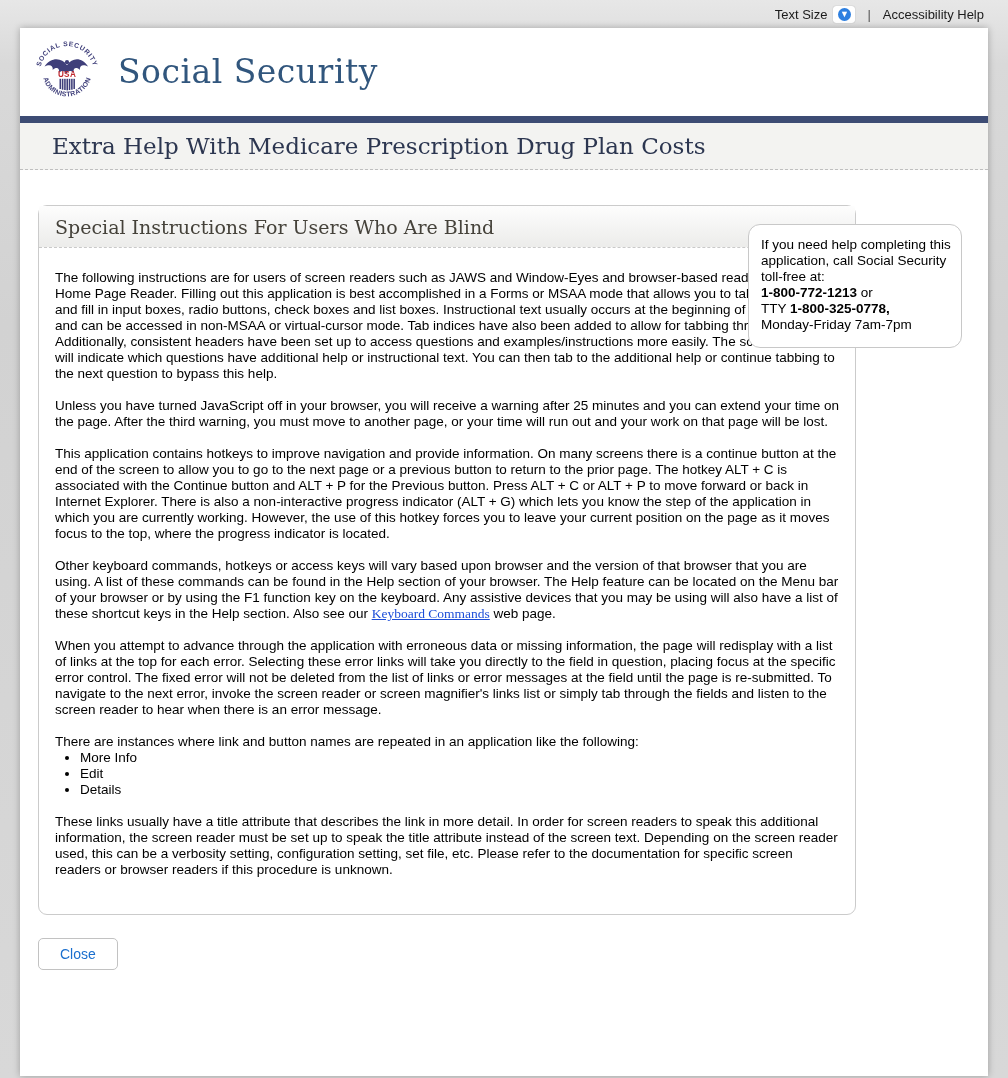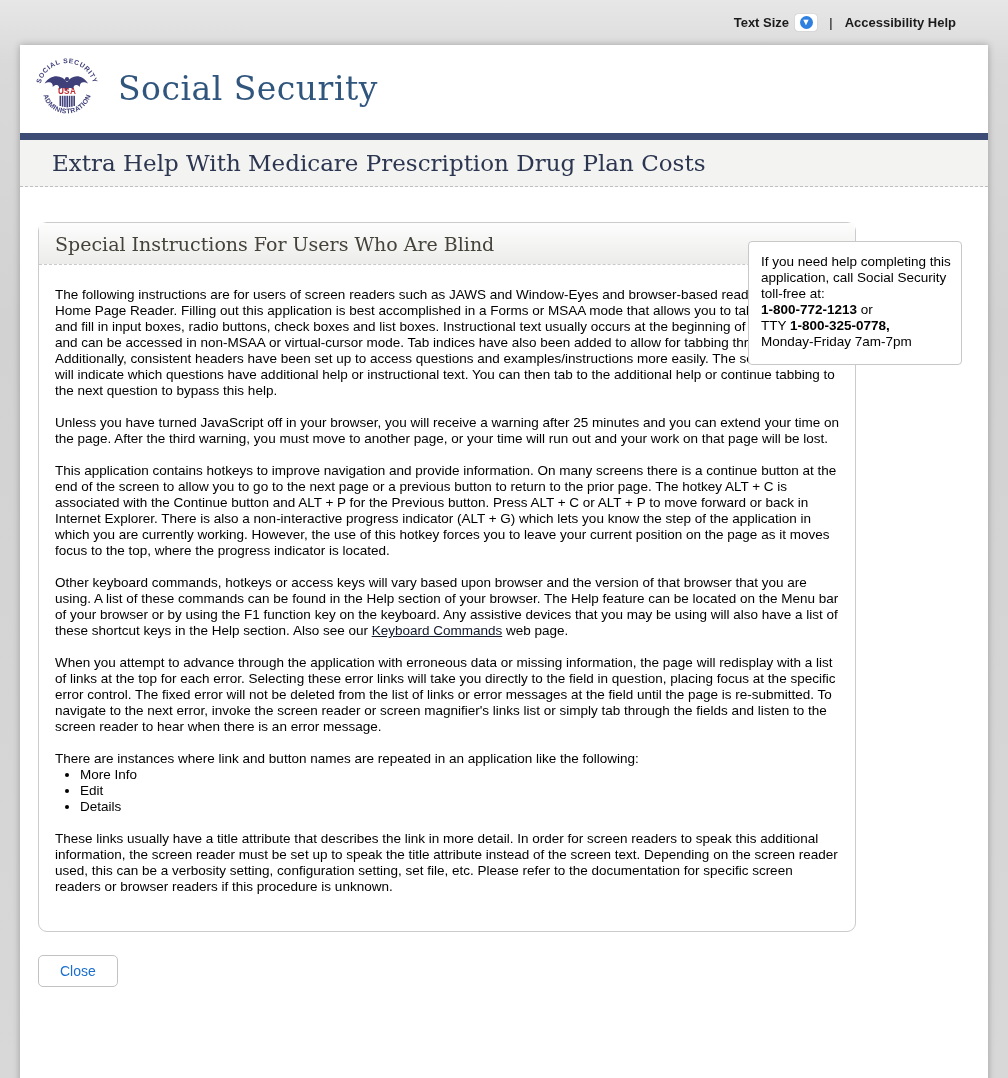--- a/index.html
+++ b/index.html
@@ -5,22 +5,22 @@
   * { box-sizing: border-box; }
   html,body { margin:0; padding:0; }
   body {
     width:1008px; height:1078px;
     font-family:"Liberation Sans", sans-serif;
     background:linear-gradient(180deg,#e7e7e7 0%,#d9d9d9 6%,#d2d2d2 30%,#d8d8d8 100%);
     color:#000;
   }
   
   .topbar {
-    height:45px; display:flex; justify-content:flex-end; align-items:center;
-    padding-right:52px; font-size:13px; color:#1b1b1b;font-weight:bold;
+    height:28px; display:flex; justify-content:flex-end; align-items:center;
+    padding-right:24px; font-size:13px; color:#1b1b1b;
   }
   .topbar .textsize { display:flex; align-items:center; gap:6px; cursor:pointer; }
   .dd-icon {
     display:inline-flex; align-items:center; justify-content:center;
     width:22px; height:17px; background:#fff; border-radius:3px;
     box-shadow:0 0 1px rgba(0,0,0,.35);
   }
   .dd-circle {
     width:13px; height:13px; border-radius:50%; background:#2d7fe0;
     color:#fff; font-size:9px; line-height:13px; text-align:center;
@@ -62,25 +62,25 @@
   .panel-heading {
     font-family:"DejaVu Serif", serif; font-weight:normal; margin:0;
     font-size:19px; color:#45423a;
   }
   .panel-body { padding:22px 16px 20px; font-size:13.5px; line-height:16px; }
   .panel-body p { margin:0 0 16px; }
   .panel-body p.tight { margin:0; }
   .panel-body p:last-child { margin-bottom:16px; }
   .panel-body ul { margin:0 0 16px 7px; padding:0 0 0 18px; }
   .panel-body li { line-height:16px; }
-  .text-link { color:#0f172a; text-decoration:underline; cursor:pointer; }
+  .text-link { color:#1d4ed8; text-decoration:underline; cursor:pointer;font-family:Liberation Serif, serif; }
   
   .help-box {
     position:absolute; top:54px; left:728px; width:214px;
-    border:1px solid #c8c8c8; border-radius:4px; background:#fff;
+    border:1px solid #c8c8c8; border-radius:12px; background:#fff;
     padding:12px 10px 14px 12px; font-size:13.5px; line-height:16px;
   }
   .help-box .b { font-weight:bold; }
   
   .close-btn {
     display:inline-block; margin-top:23px; padding:7px 21px;
     background:#fff; border:1px solid #c2c2c2; border-radius:5px;
     color:#1a6fce; font-size:14px; font-family:"Liberation Sans", sans-serif;
     cursor:pointer;
   }

